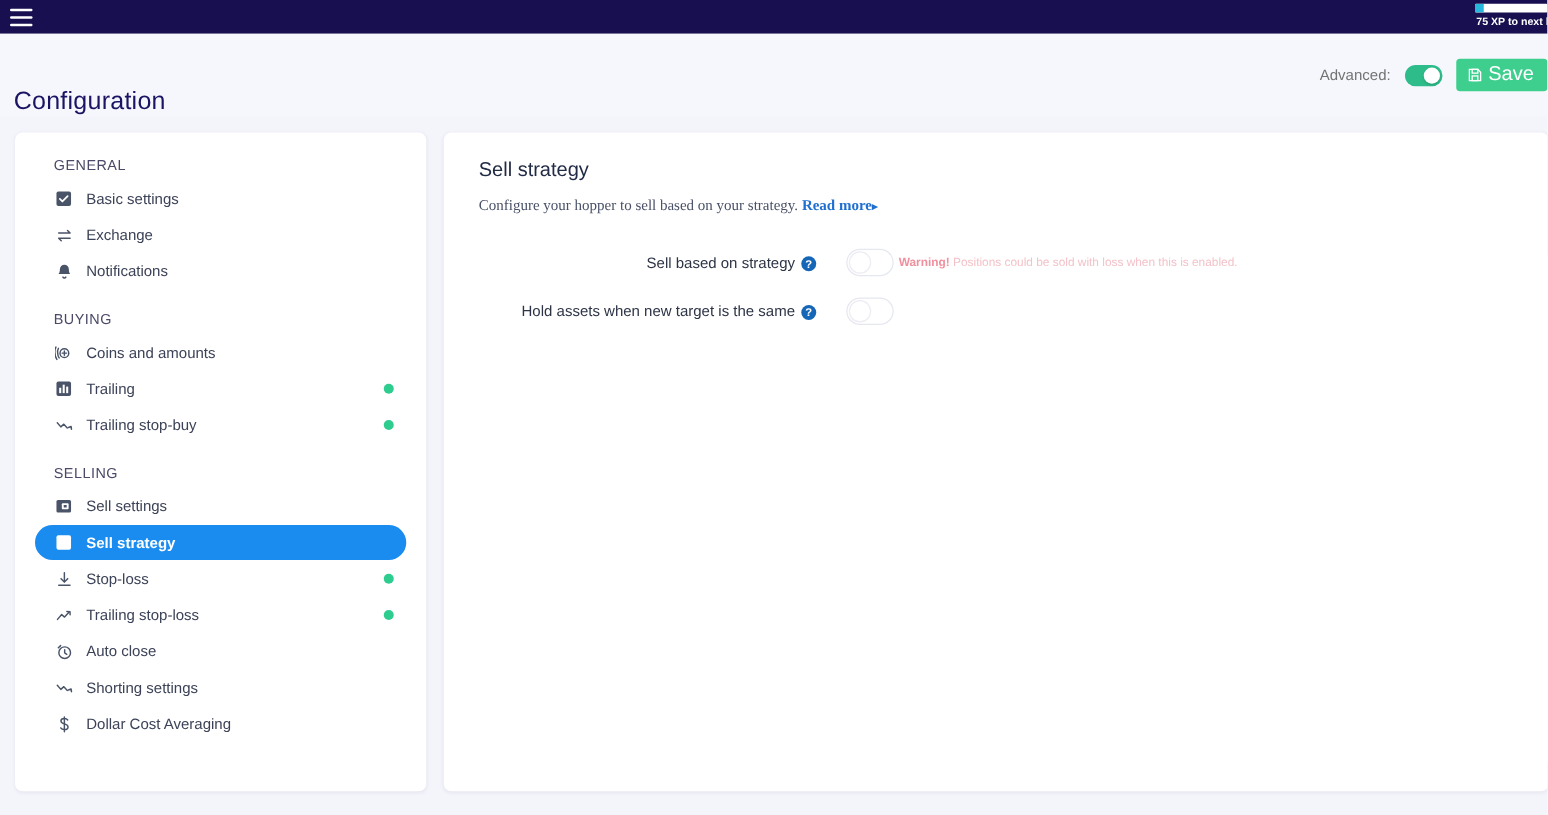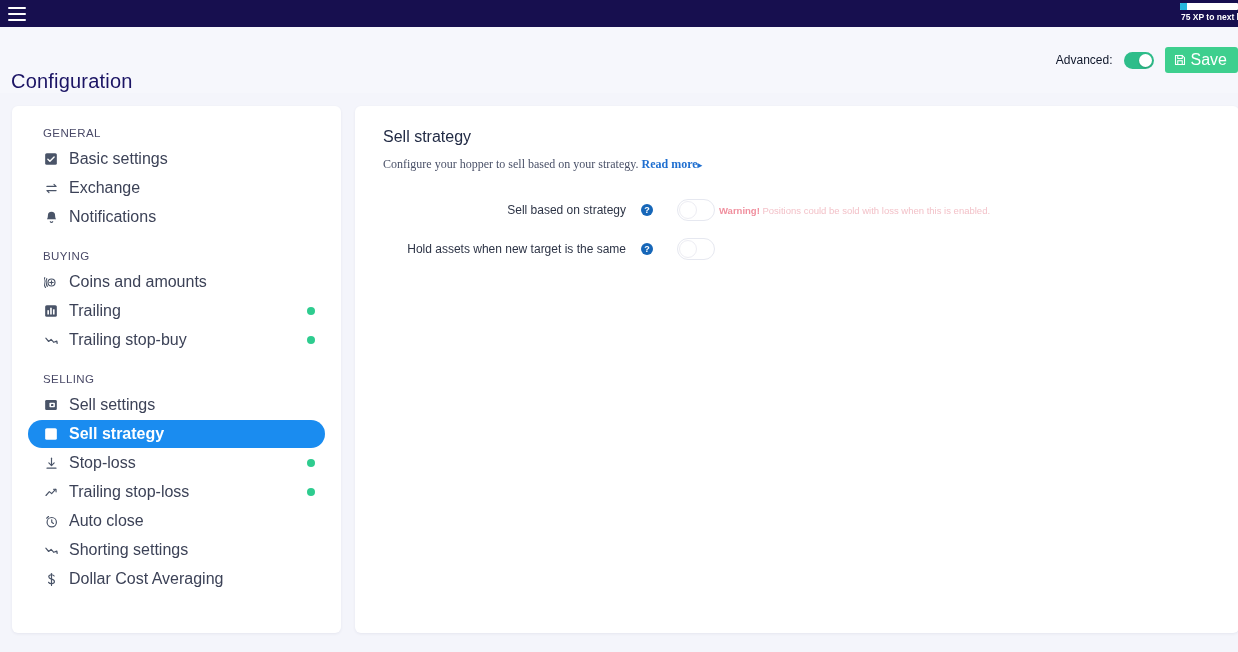--- a/index.html
+++ b/index.html
@@ -84,21 +84,21 @@
     position: absolute;
     right: 0px;
     top: 50%;
     transform: translateY(-50%);
     display: flex;
     align-items: center;
     gap: 11px;
   }
   .adv-label {
     font-size: 12px;
-    color: #0f172a;
+    color: #737373;
   }
   .switch {
     width: 30px;
     height: 17px;
     border-radius: 9px;
     position: relative;
     flex: none;
     cursor: pointer;
   }
   .switch.on  { background: #2ebd8a; }
@@ -168,21 +168,21 @@
     width: 16px;
     height: 16px;
     flex: none;
     display: flex;
     align-items: center;
     justify-content: center;
     color: #4a5468;
   }
   .nav-item .lbl {
     margin-left: 10px;
-    font-size: 16px;
+    font-size: 12px;
     color: #3c4257;
     white-space: nowrap;
   }
   .nav-item .dot {
     margin-left: auto;
     width: 8px;
     height: 8px;
     border-radius: 50%;
     background: #2ecc8f;
     flex: none;
@@ -216,23 +216,23 @@
     display: flex;
     align-items: center;
     margin-bottom: 17px;
   }
   .form-label {
     width: 270px;
     text-align: right;
     font-size: 12px;
     color: #2d3446;
     display: flex;
-    align-items: center;
+    align-items: flex-end;
     justify-content: flex-end;
-    gap: 15px;
+    gap: 5px;
     padding-right: 0;
   }
   .help-ico {
     width: 12px;
     height: 12px;
     border-radius: 50%;
     background: #1666b8;
     color: #ffffff;
     font-size: 9px;
     font-weight: bold;

